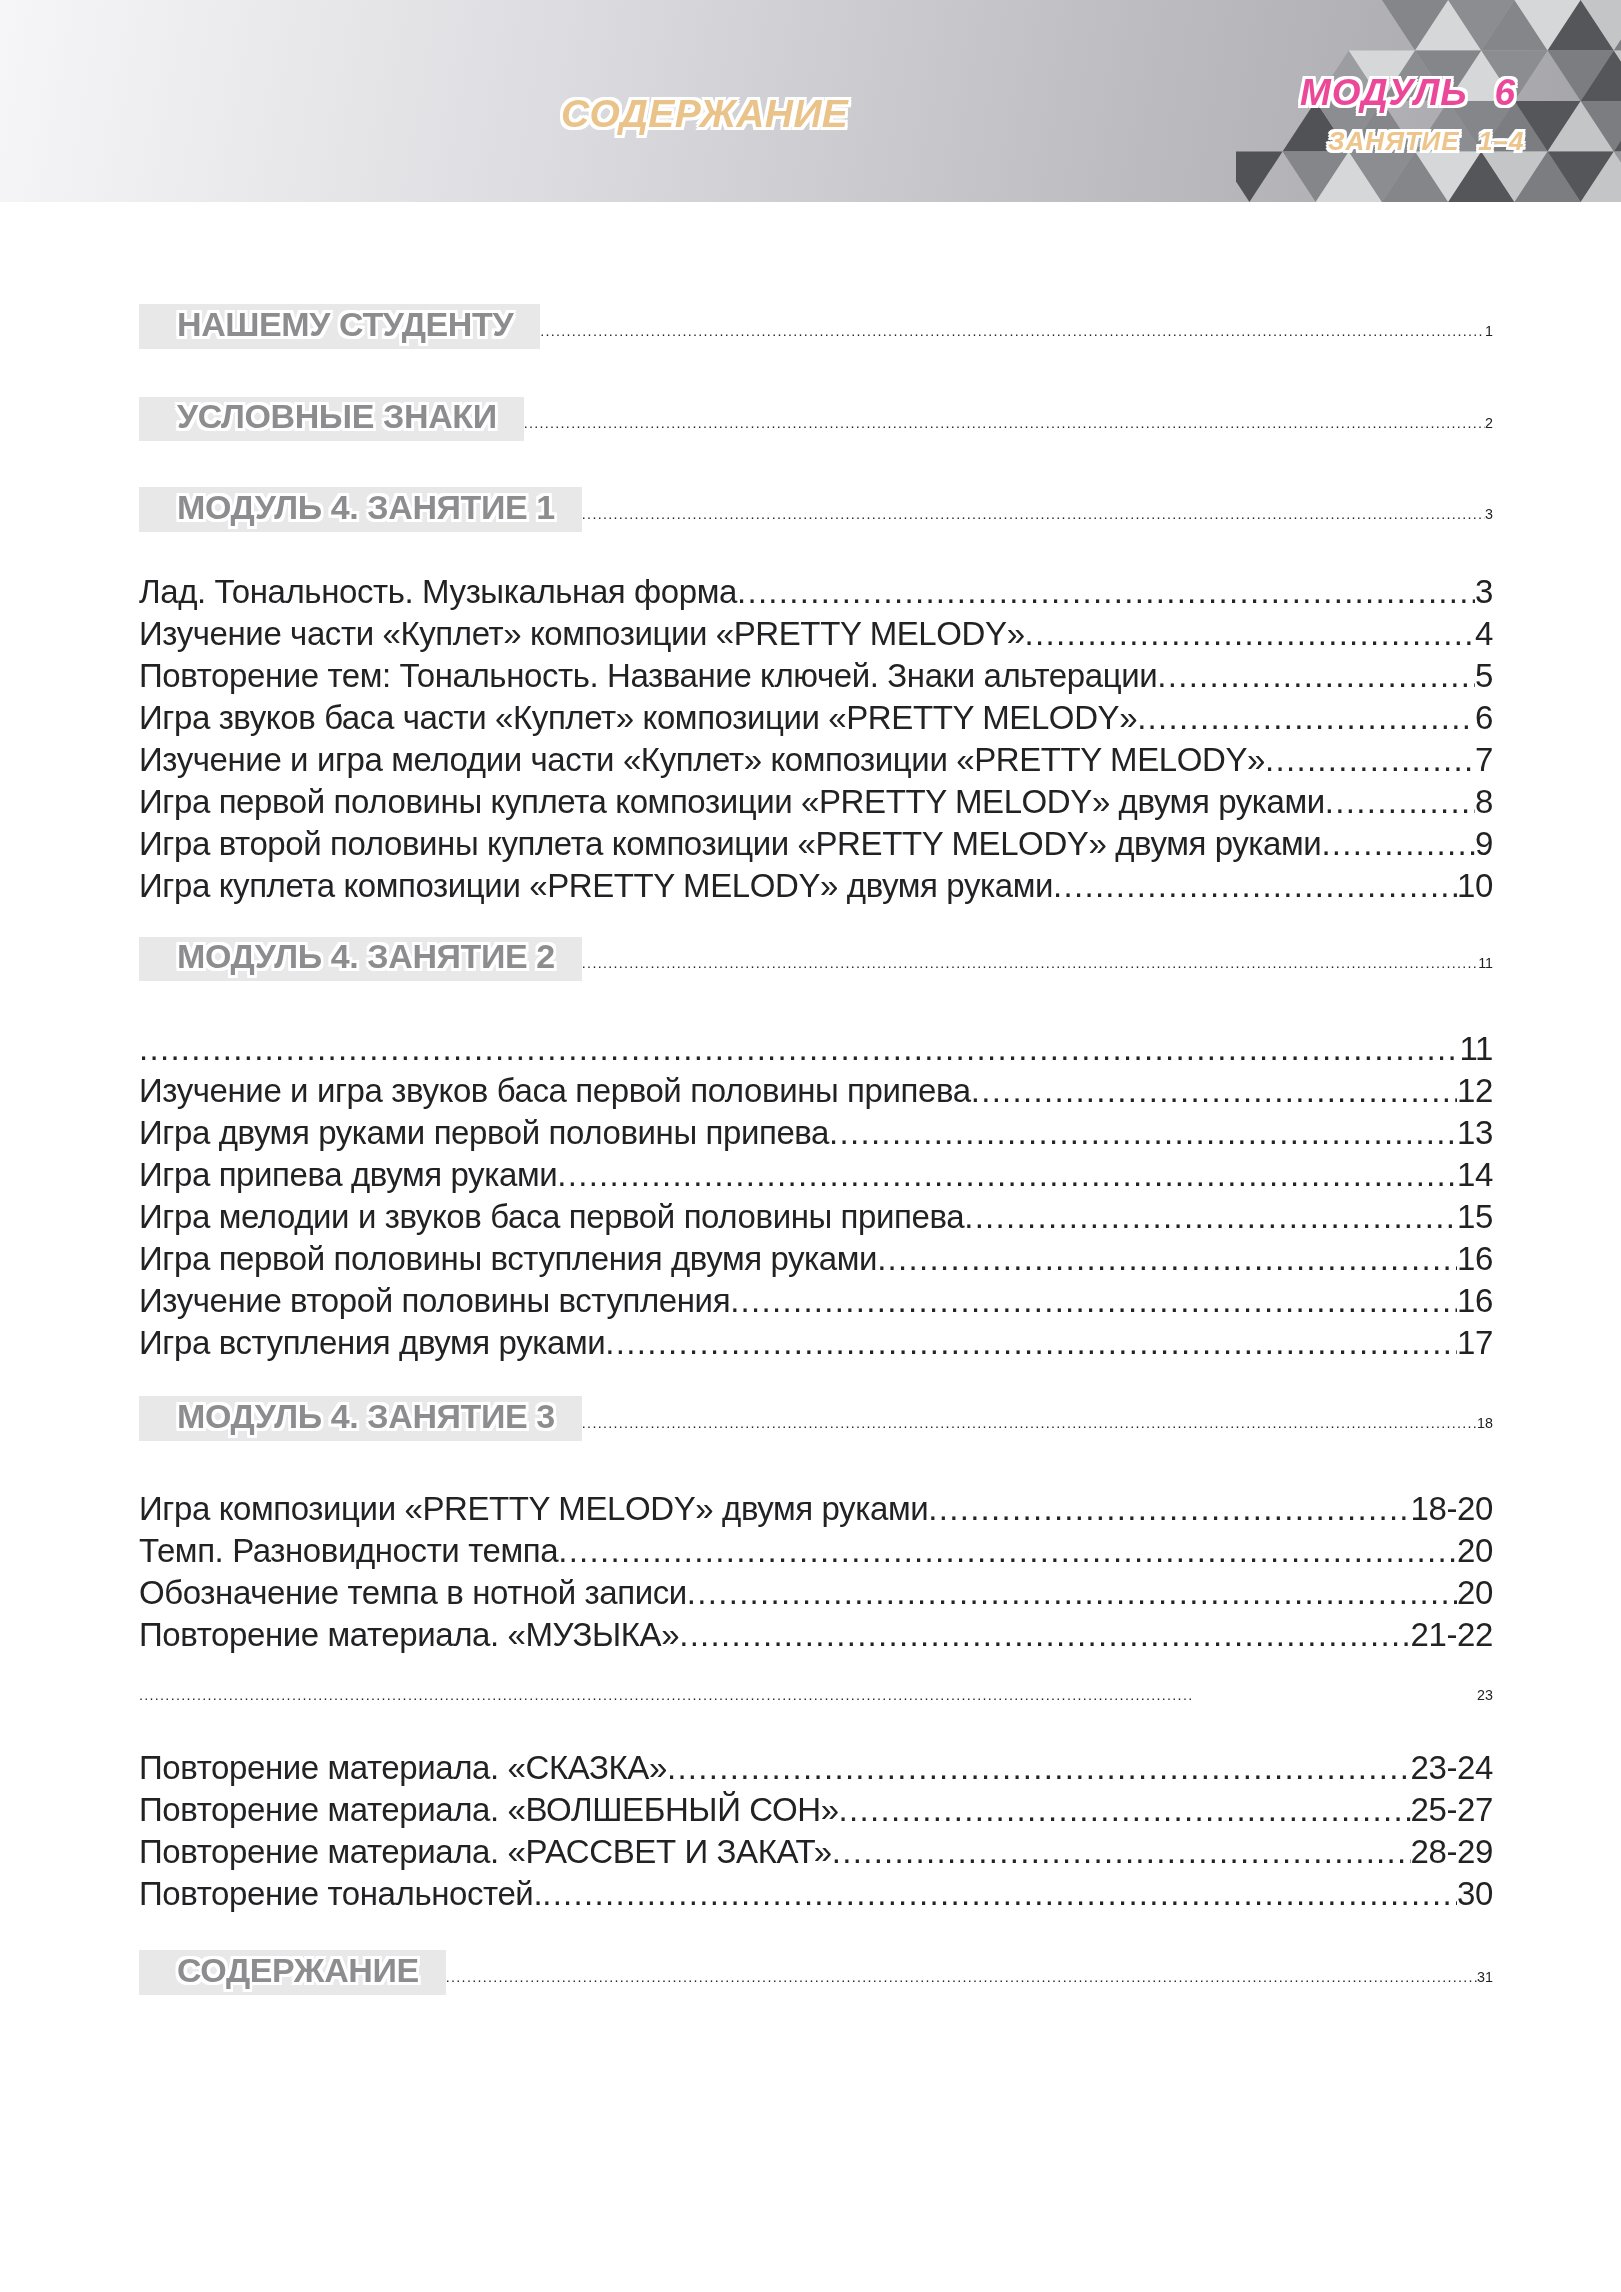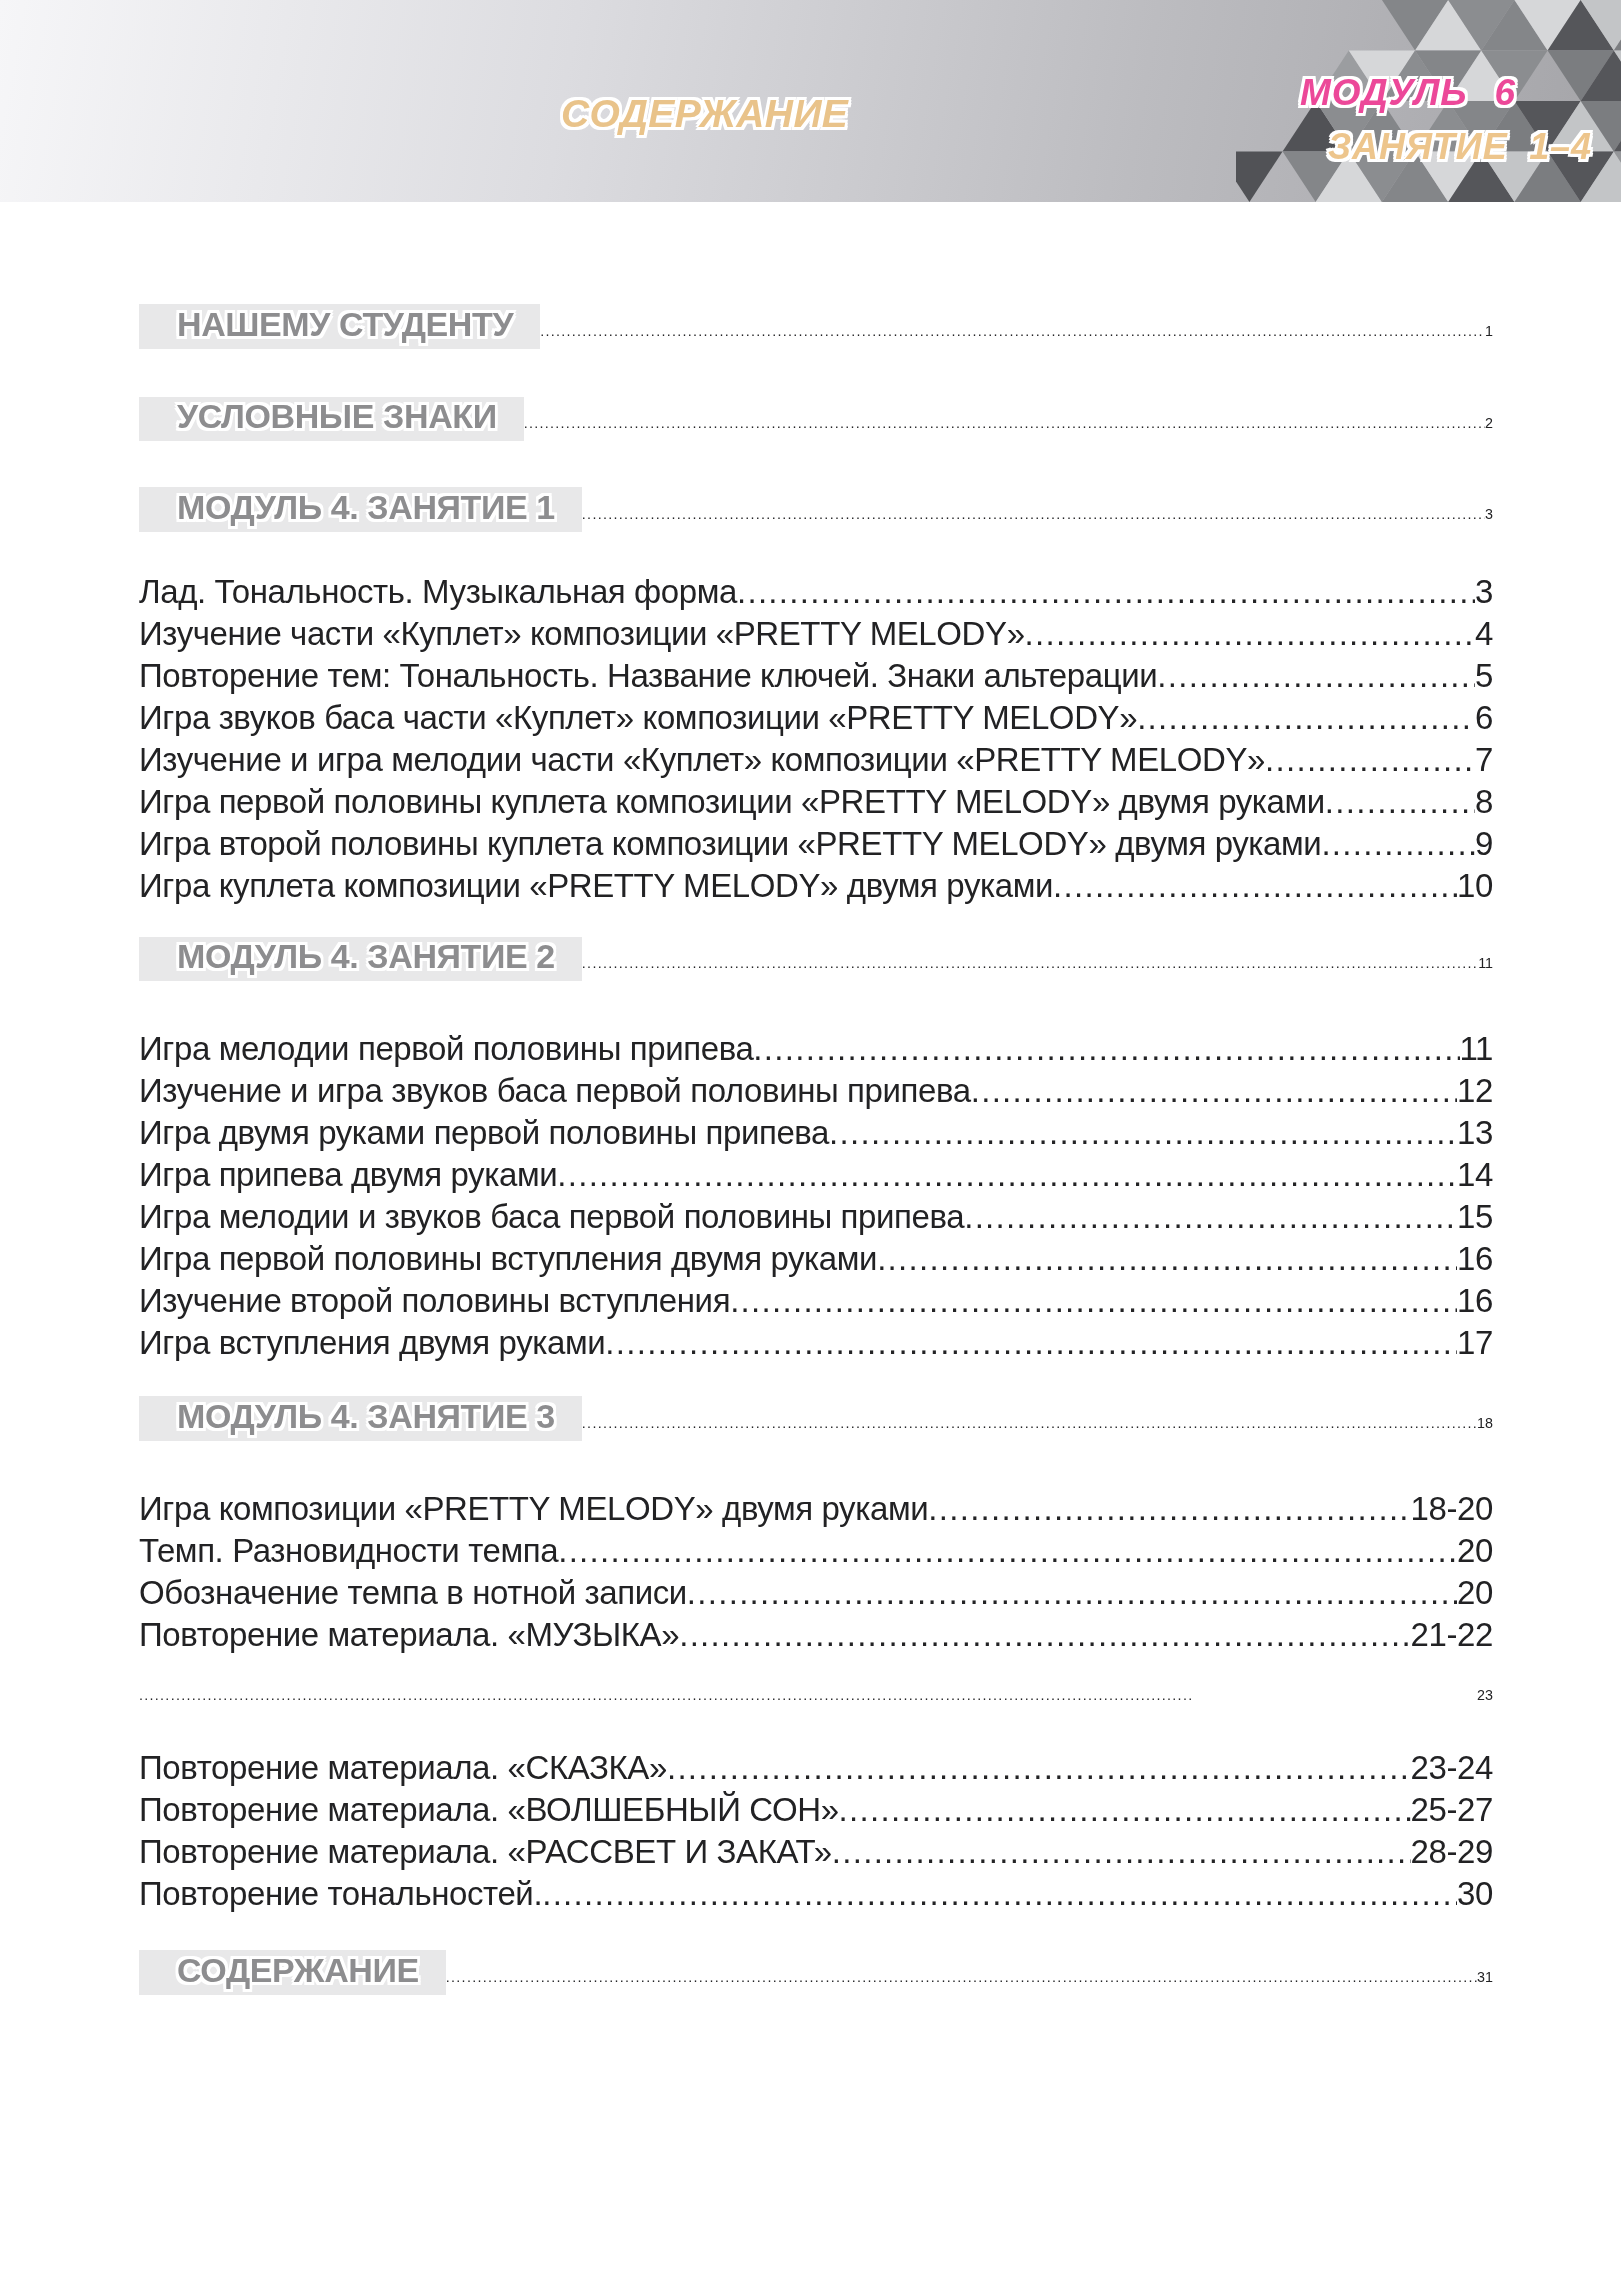--- a/index.html
+++ b/index.html
@@ -25,21 +25,21 @@
   }
   .corner{position:absolute;right:0;top:0;width:385px;height:202px;}
   .corner svg{position:absolute;left:0;top:0;width:385px;height:202px;}
   .corner-module{
     position:absolute;left:1300px;top:72px;
     font-size:37px;font-weight:bold;font-style:italic;
     color:#ec4899;word-spacing:16px;letter-spacing:0.9px;white-space:nowrap;
   }
   .corner-lesson{
     position:absolute;left:1328px;top:126px;
-    font-size:36px;font-weight:bold;font-style:italic;
+    font-size:26px;font-weight:bold;font-style:italic;
     color:#edc58c;word-spacing:10.7px;letter-spacing:0.9px;white-space:nowrap;
   }
   
   #toc{
     position:absolute;top:304px;left:139px;width:1354px;
     color:#222224;
   }
   #toc > *:nth-child(1){margin-top:0;}
   #toc > *:nth-child(2){margin-top:48px;}
   #toc > *:nth-child(3){margin-top:46px;}
@@ -196,21 +196,20 @@
           <span class="pg">10</span>
         </div>
       </div>
       <div class="section-row">
         <span class="sec-label outline-w">МОДУЛЬ 4. ЗАНЯТИЕ 2</span>
         <span class="leader">........................................................................................................................................................................................................</span>
         <span class="pg">11</span>
       </div>
       <div class="group">
         <div class="item-row">
-          <span class="t">Игра мелодии первой половины припева</span>
           <span class="leader">........................................................................................................................................................................................................</span>
           <span class="pg">11</span>
         </div>
         <div class="item-row">
           <span class="t">Изучение и игра звуков баса первой половины припева</span>
           <span class="leader">........................................................................................................................................................................................................</span>
           <span class="pg">12</span>
         </div>
         <div class="item-row">
           <span class="t">Игра двумя руками первой половины припева</span>

